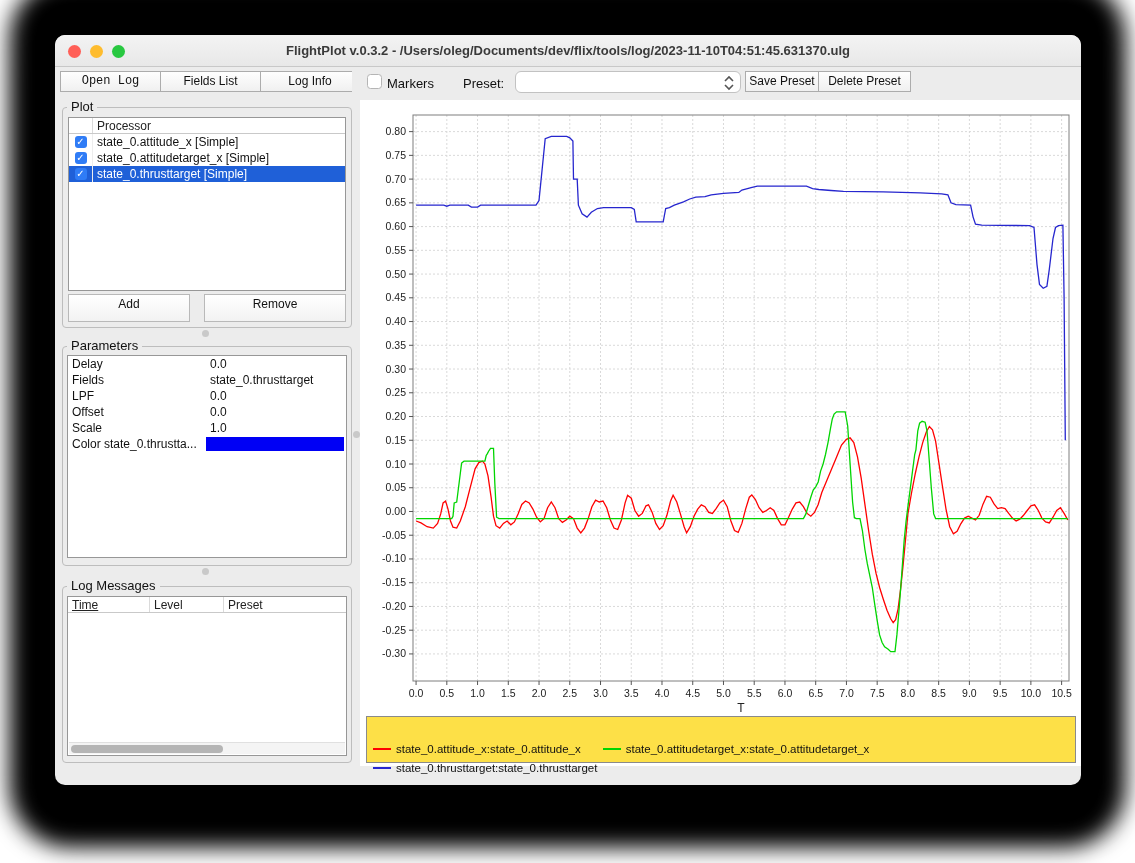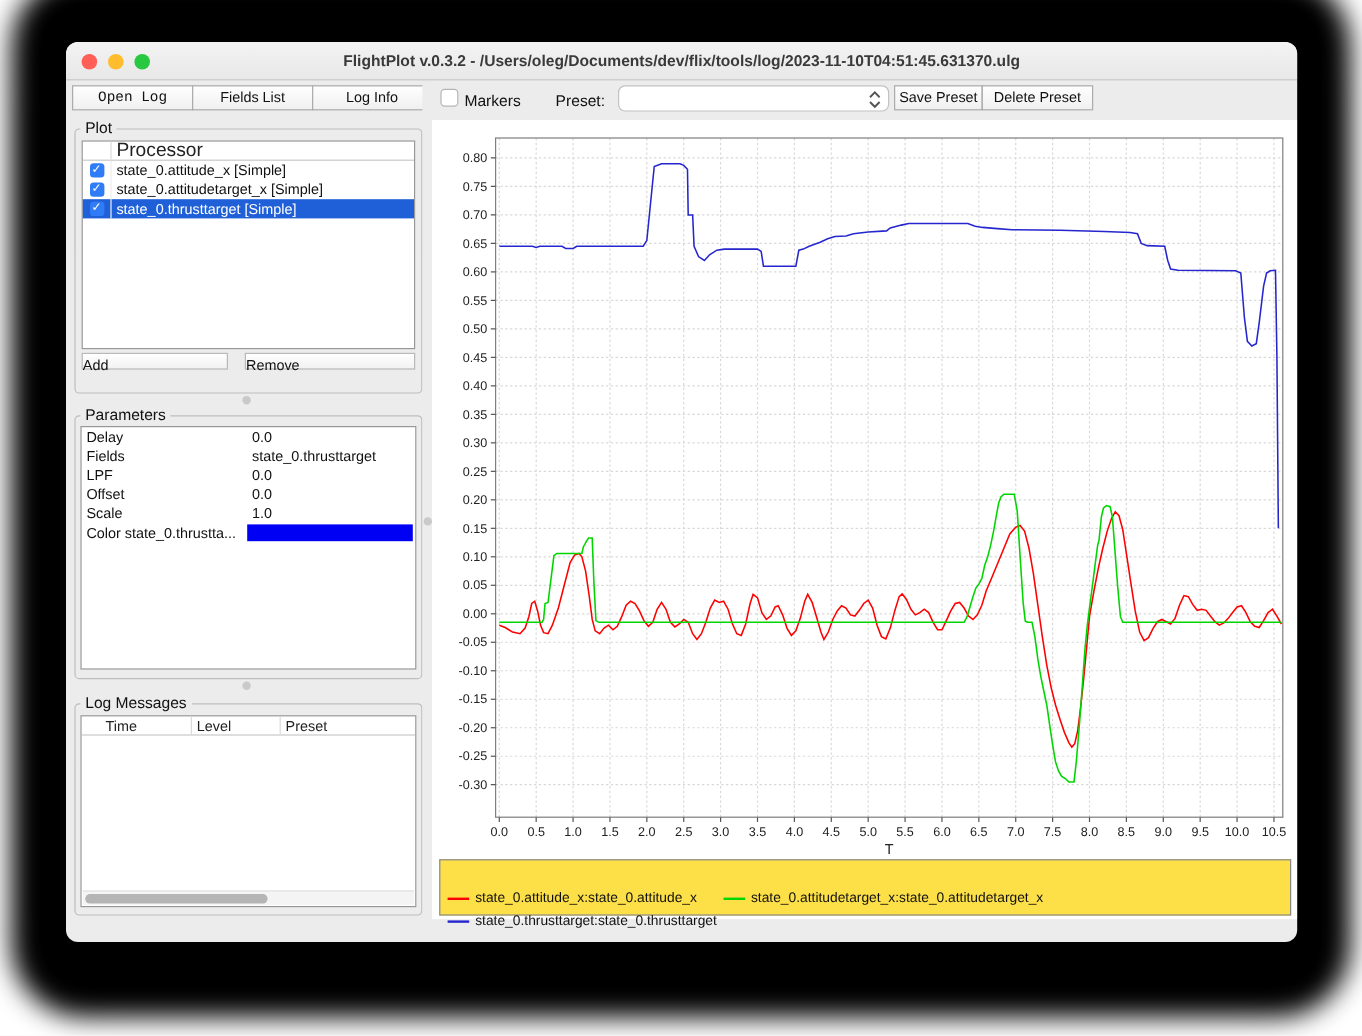--- a/index.html
+++ b/index.html
@@ -29,32 +29,32 @@
   .tb-label { position:absolute; font-size:13px; color:#111; }
   .combo { position:absolute; left:460px; top:36px; width:226px; height:22px;
            background:#fff; border:1px solid #C2C2C2; border-radius:6px; }
   .combo-value { position:absolute; left:8px; top:3px; font-size:12px; color:#111; }
   .combo-stepper { position:absolute; right:5px; top:2px; width:12px; height:18px; }
   
   .group { position:absolute; border:1px solid #BDBDBD; border-radius:4px; }
   .group-title { position:absolute; font-size:13px; color:#111; background:#ECECEC;
                  padding:0 4px; z-index:3; }
   .panel-box { position:absolute; background:#fff; border:1px solid #979797; }
-  .list-header { height:16px; border-bottom:1px solid #C9C9C9; font-size:16px;
+  .list-header { height:16px; border-bottom:1px solid #C9C9C9; font-size:12px;
                  color:#222; display:flex; align-items:center; }
   .list-header .cb-col { width:24px; height:100%; border-right:1px solid #DADADA; }
   .list-row { height:16px; display:flex; align-items:center; font-size:12px; color:#111; }
   .list-row .cb-col { width:24px; display:flex; justify-content:center; align-items:center;
                       height:100%; border-right:1px solid #EDEDED; }
   .list-row.selected { background:#1F60D8; color:#fff; }
   .mini-cb { width:12px; height:12px; border-radius:3px; background:#2F7CF6; color:#fff;
              font-size:10px; line-height:12px; text-align:center; }
-  .roundbtn { position:absolute; height:14px; background:linear-gradient(#FFFFFF,#F2F2F2);
+  .roundbtn { position:absolute; height:28px; background:linear-gradient(#FFFFFF,#F2F2F2);
               border:1px solid #B9B9B9; border-radius:0; font-size:12px; color:#111;
-              text-align:left; line-height:18px; }
+              text-align:center; line-height:18px; }
   .dot-handle { position:absolute; width:7px; height:7px; border-radius:50%; background:#C9C9C9; }
   
   .tbl-header { height:16px; border-bottom:1px solid #C9C9C9; display:flex;
                 font-size:12px; color:#222; align-items:center; }
   .param-row { height:16px; display:flex; font-size:12px; color:#111; align-items:center; }
   .p-name { width:138px; padding-left:4px; overflow:hidden; white-space:nowrap; }
   .p-val  { flex:1; padding-left:4px; overflow:hidden; white-space:nowrap; }
   .swatch { flex:1; height:14px; margin-right:2px; }
   .log-cols span { display:inline-block; }
   .hscroll { position:absolute; left:1px; right:1px; bottom:1px; height:12px;
@@ -174,21 +174,21 @@
           </div>
         </div>
     </div>
 
     <div class="dot-handle" style="left:147px; top:533px;"></div>
 
     <div class="group" style="left:7px; top:551px; width:290px; height:177px;"></div>
     <span class="group-title" style="left:12px; top:543px;">Log Messages</span>
     <div class="panel-box" style="left:12px; top:561px; width:280px; height:160px;">
       <div class="tbl-header log-cols">
-        <span style="width:92px; padding-left:20px; border-right:1px solid #DADADA; height:100%; line-height:16px;">Time</span>
+        <span style="width:82px; padding-left:4px; border-right:1px solid #DADADA; height:100%; line-height:16px;text-decoration:underline;">Time</span>
         <span style="width:74px; padding-left:4px; border-right:1px solid #DADADA; height:100%; line-height:16px;">Level</span>
         <span style="padding-left:4px;">Preset</span>
       </div>
       <div class="hscroll">
         <div class="hthumb"></div>
       </div>
     </div>
 
     <div class="vsplit"></div>
     <div class="dot-handle" style="left:298px; top:396px;"></div>

